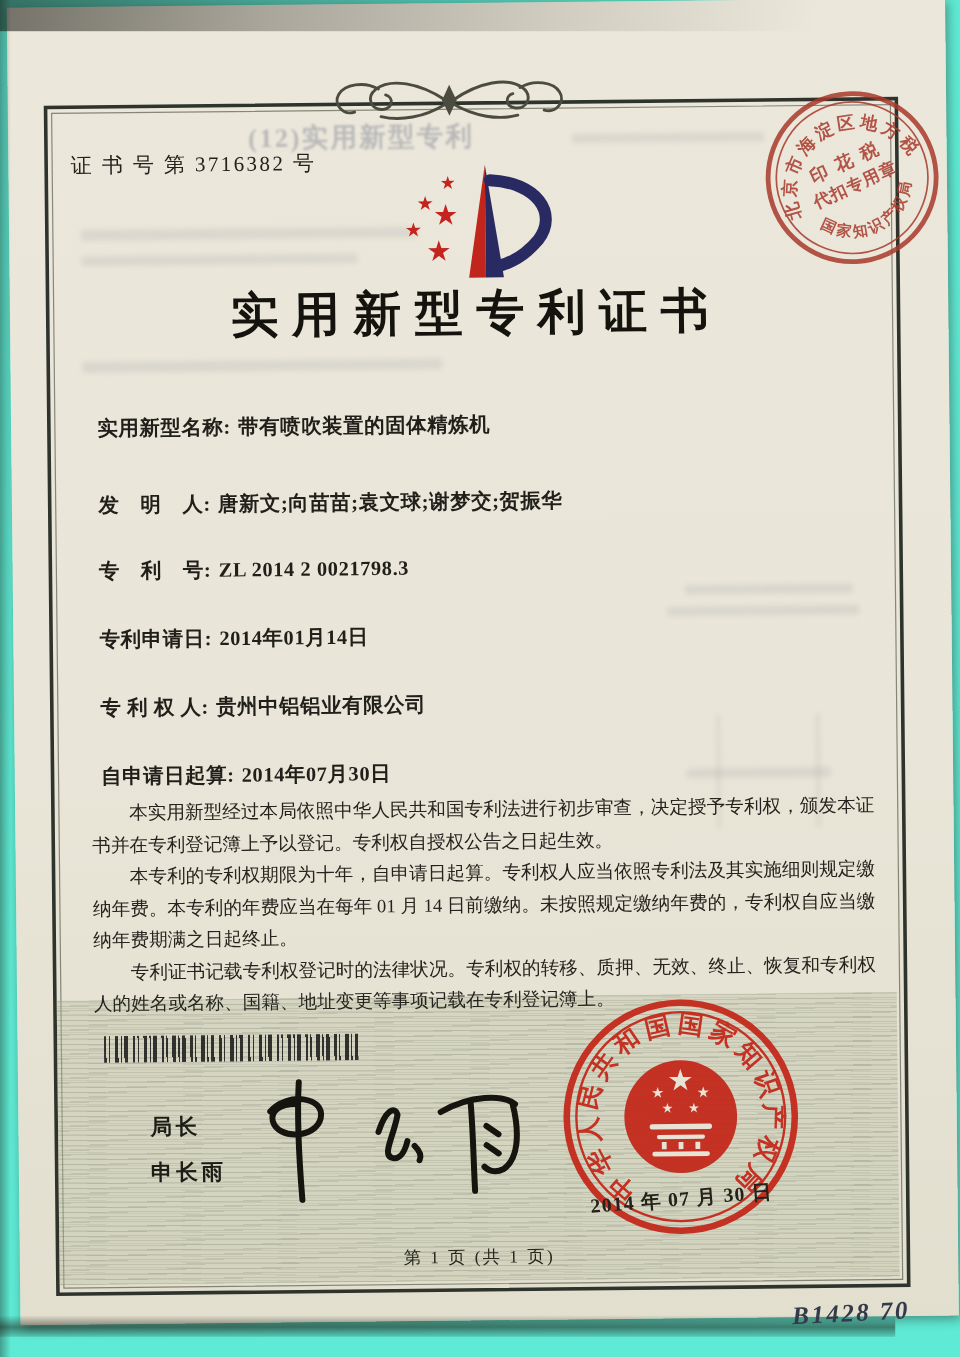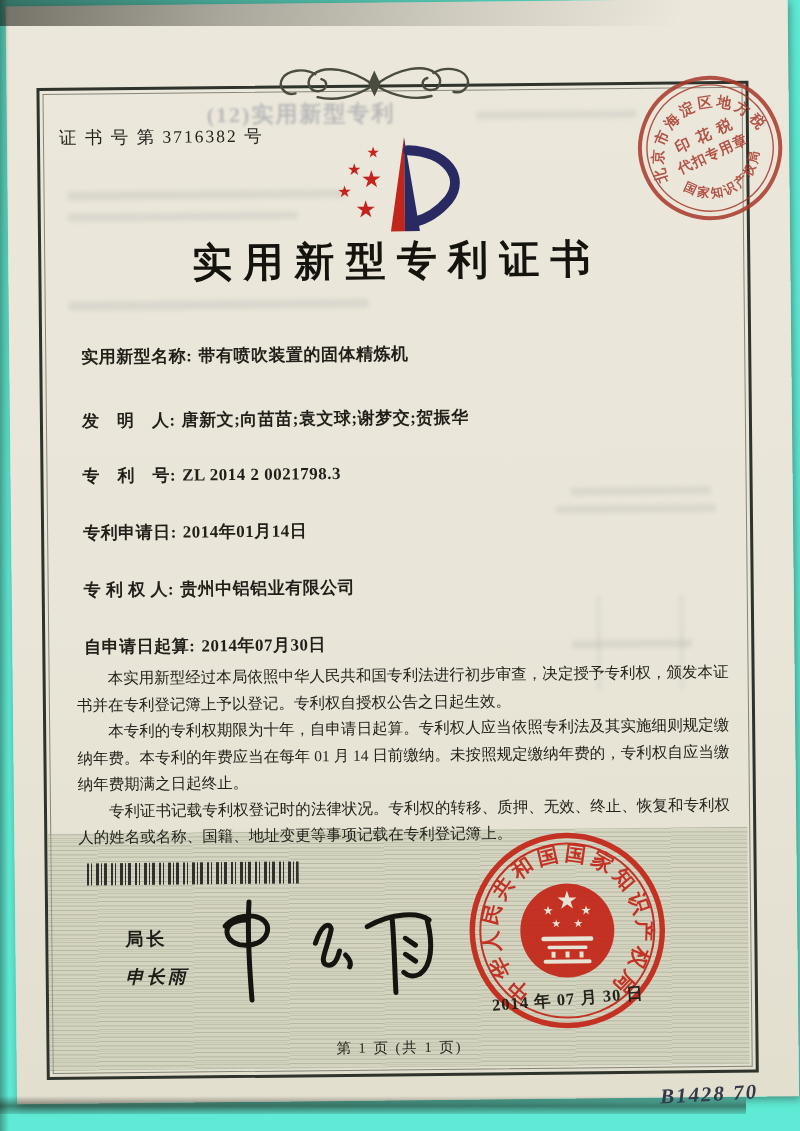--- a/index.html
+++ b/index.html
@@ -130,21 +130,21 @@
 
     <div id="paras">
       <p>本实用新型经过本局依照中华人民共和国专利法进行初步审查，决定授予专利权，颁发本证书并在专利登记簿上予以登记。专利权自授权公告之日起生效。</p>
       <p>本专利的专利权期限为十年，自申请日起算。专利权人应当依照专利法及其实施细则规定缴纳年费。本专利的年费应当在每年 01 月 14 日前缴纳。未按照规定缴纳年费的，专利权自应当缴纳年费期满之日起终止。</p>
       <p>专利证书记载专利权登记时的法律状况。专利权的转移、质押、无效、终止、恢复和专利权人的姓名或名称、国籍、地址变更等事项记载在专利登记簿上。</p>
     </div>
 
     <div id="barcode"></div>
 
     <div class="signerline" style="top:922px;">局长</div>
-    <div class="signerline" style="top:960px;font-style:italic;">申长雨</div>
+    <div class="signerline" style="top:960px;">申长雨</div>
 
     <svg id="sig" width="250" height="115" viewBox="0 0 250 115">
       <g stroke="#16140f" stroke-width="5" fill="none" stroke-linecap="round" stroke-linejoin="round">
         <path d="M62 10 C60 40 62 80 64 108"></path>
         <path d="M38 34 C52 18 84 22 80 40 C76 57 44 58 40 42 C38 33 47 28 59 28"></path>
         <path d="M128 52 C134 34 142 30 144 38 C140 58 130 72 140 74 C146 75 150 68 152 60"></path>
         <path d="M158 64 C162 68 164 72 162 76"></path>
         <path d="M180 36 C205 22 232 22 242 30"></path>
         <path d="M205 28 C207 55 207 82 208 102"></path>
         <path d="M240 30 C246 55 244 76 232 84 C226 87 220 86 216 82"></path>

